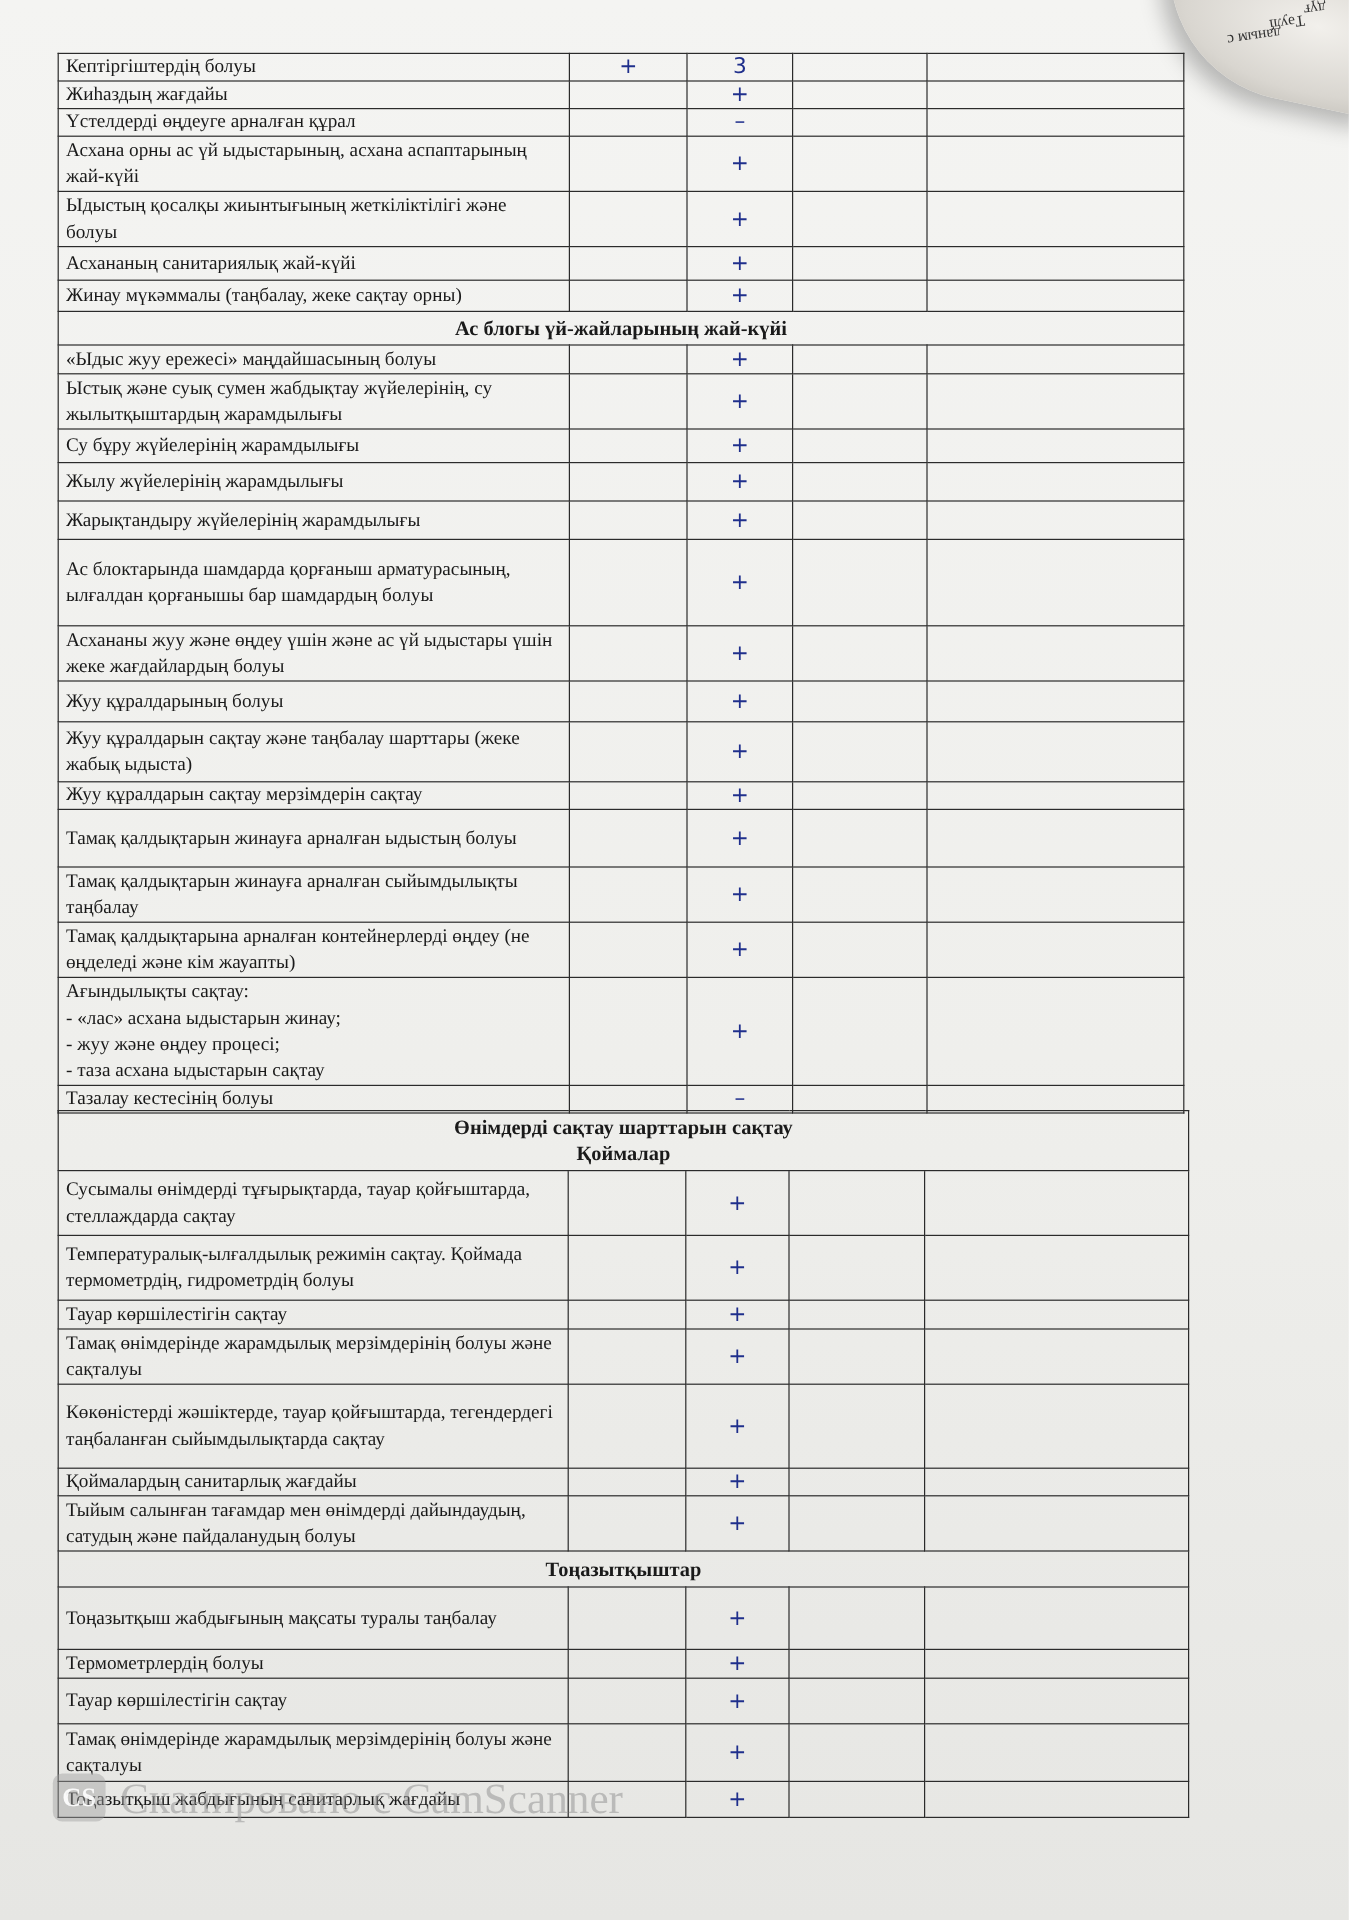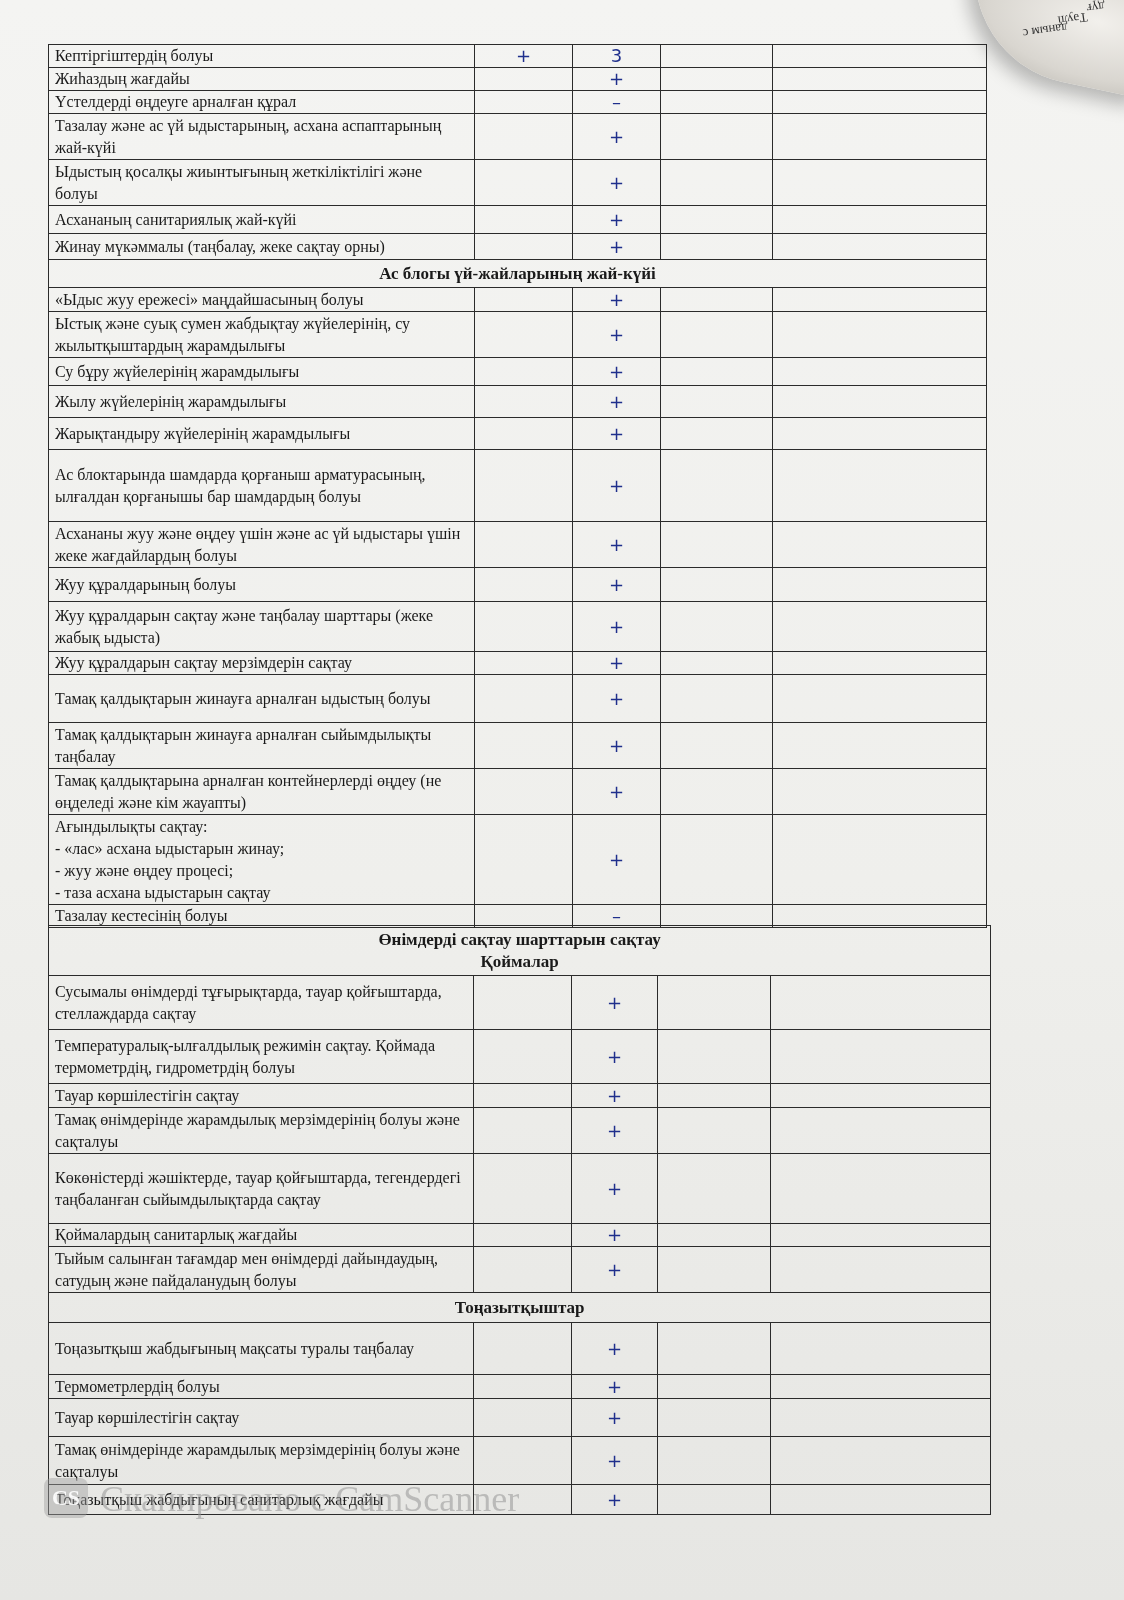--- a/index.html
+++ b/index.html
@@ -79,21 +79,21 @@
         <td class="mark"></td>
       </tr>
       <tr style="height: 22px;">
         <td class="crit">Үстелдерді өңдеуге арналған құрал</td>
         <td class="mark"></td>
         <td class="mark">–</td>
         <td class="mark"></td>
         <td class="mark"></td>
       </tr>
       <tr style="height: 46px;">
-        <td class="crit">Тазалау және ас үй ыдыстарының, асхана аспаптарының жай-күйі</td>
+        <td class="crit">Асхана орны ас үй ыдыстарының, асхана аспаптарының жай-күйі</td>
         <td class="mark"></td>
         <td class="mark">+</td>
         <td class="mark"></td>
         <td class="mark"></td>
       </tr>
       <tr style="height: 46px;">
         <td class="crit">Ыдыстың қосалқы жиынтығының жеткіліктілігі және болуы</td>
         <td class="mark"></td>
         <td class="mark">+</td>
         <td class="mark"></td>

